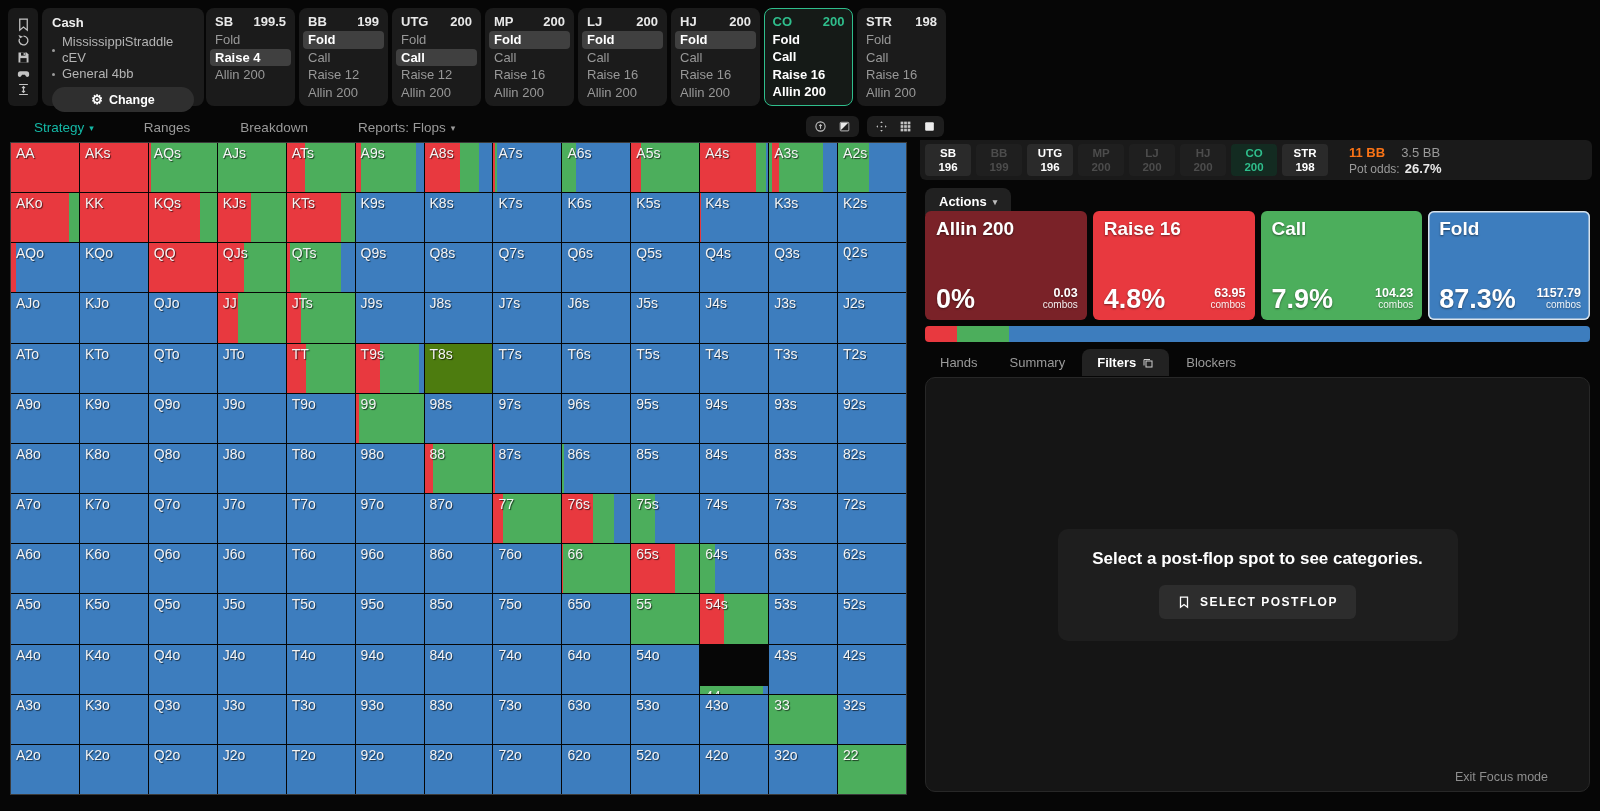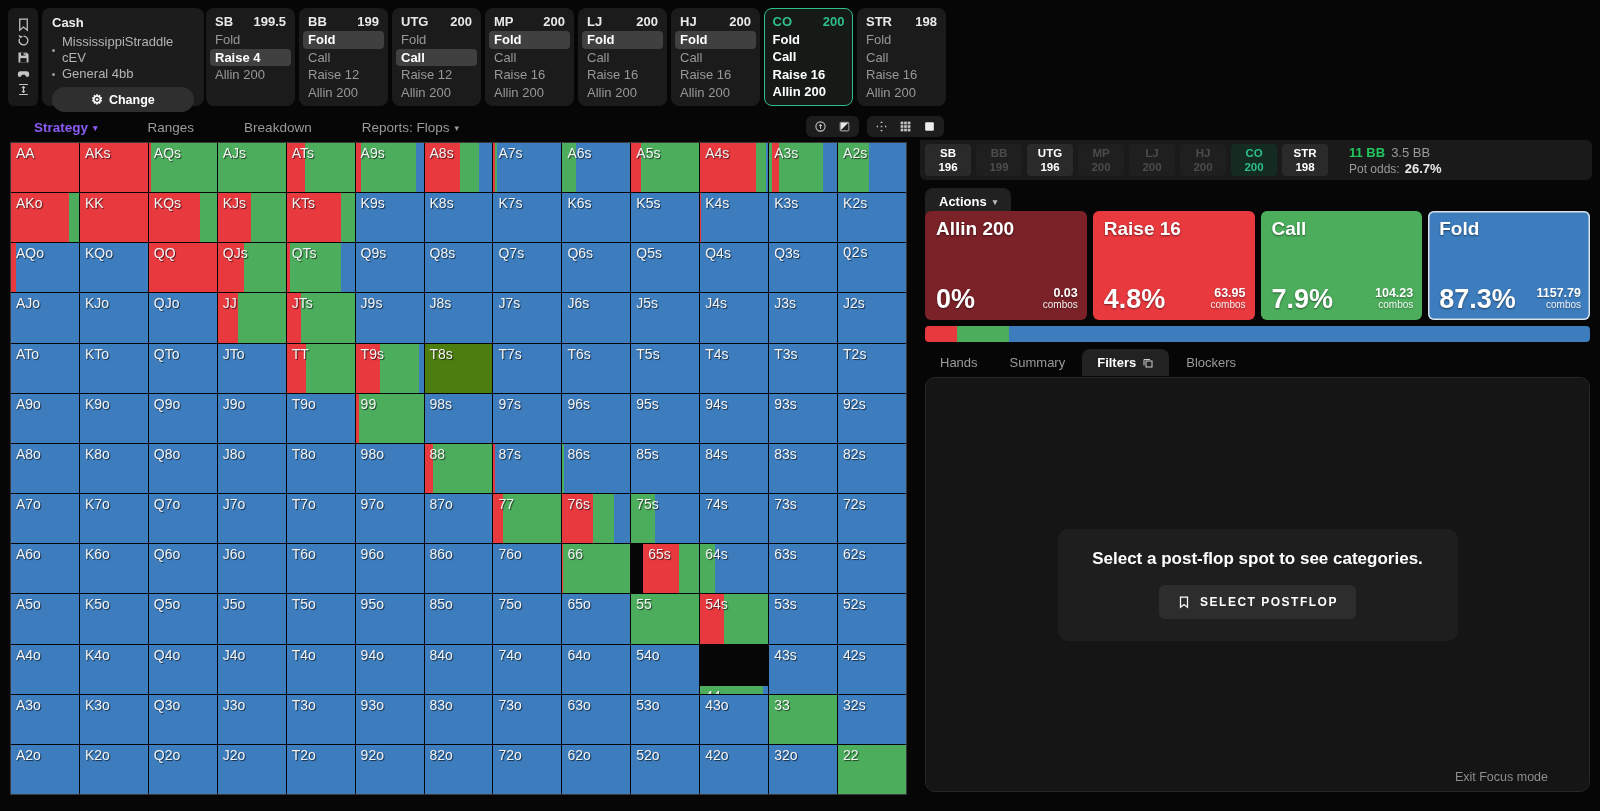--- a/index.html
+++ b/index.html
@@ -25,21 +25,21 @@
   .pos-panel.active{background:#151a17;border:1.5px solid var(--accent);padding:4.5px 7.5px;}
   .pos-head{display:flex;justify-content:space-between;font-size:13px;font-weight:bold;color:#e9e9e9;margin-bottom:2px;}
   .pos-panel.active .pos-head{color:var(--accent);}
   .pos-action{font-size:13px;line-height:17.5px;color:#989898;border-radius:4px;padding:0 5px;margin:0 -5px;}
   .pos-action.selected{background:#404040;color:#fff;font-weight:bold;}
   .pos-action.bold{color:#fff;font-weight:bold;}
 
   
   #matrix-toolbar{position:absolute;left:0;top:112px;width:910px;height:30px;display:flex;align-items:center;padding-left:34px;box-sizing:border-box;gap:50px;}
   .mt-tab{font-size:13.5px;color:#9a9a9a;cursor:pointer;white-space:nowrap;}
-  .mt-tab.active{color:#8b5cf6;font-weight:bold;}
+  .mt-tab.active{color:#14b8a6;font-weight:normal;}
   .mt-tab .caret{font-size:9px;margin-left:5px;position:relative;top:-1px;}
   #mt-icons{position:absolute;left:806px;top:116px;display:flex;gap:8px;}
   .icon-group{background:#1d1d1d;border-radius:6px;padding:4px 8px;display:flex;gap:11px;align-items:center;}
   .icon-group svg{width:13px;height:13px;display:block;cursor:pointer;}
 
   
   #matrix{position:absolute;left:10px;top:142px;width:897px;height:653px;display:grid;
     grid-template-columns:repeat(13,1fr);grid-template-rows:repeat(13,1fr);gap:1px;background:#060606;
     border:1px solid #3a3a3a;box-sizing:border-box;}
   .cell{position:relative;overflow:hidden;}
@@ -51,21 +51,21 @@
   .r-tab.active{background:#222;color:#fff;font-weight:bold;}
   #chips-bar{position:absolute;left:920px;top:140px;width:672px;height:40px;background:#1a1a1a;border-radius:0 6px 6px 6px;
     display:flex;align-items:center;padding:0 5px;box-sizing:border-box;gap:5px;}
   .chip{width:46px;height:32px;border-radius:4px;display:flex;flex-direction:column;align-items:center;justify-content:center;
     font-size:11.5px;font-weight:bold;line-height:14px;cursor:pointer;}
   .chip.bright{background:#2a2a2a;color:#fff;}
   .chip.dim{background:#1f1f1f;color:#4c4c4c;}
   .chip.active{background:#14312655;color:var(--accent);background-color:#132b21;}
   #pot-info{margin-left:16px;}
   #pot-info .l1{font-size:13px;color:#9a9a9a;}
-  #pot-info .l1 b{color:#22c55e;margin-right:6px;}
+  #pot-info .l1 b{color:#f97316;margin-right:16px;}
   #pot-info .l2{font-size:12px;color:#9a9a9a;margin-top:1px;}
   #pot-info .l2 b{color:#e9e9e9;font-size:13px;margin-left:5px;}
 
   #actions-tab{position:absolute;left:925px;top:188px;background:#212121;border-radius:8px 8px 0 0;padding:6px 14px;
     font-size:13px;font-weight:bold;color:#fff;display:flex;align-items:center;gap:6px;cursor:pointer;}
   #actions-tab .caret{font-size:9px;color:#bbb;}
   #cards-row{position:absolute;left:925px;top:211px;width:665px;height:109px;display:flex;gap:6px;}
   .card{flex:1;border-radius:6px;position:relative;padding:7px 11px;box-sizing:border-box;color:#fff;cursor:pointer;}
   .card .cname{font-size:19px;font-weight:bold;text-shadow:0 1px 2px rgba(0,0,0,.5);}
   .card .cpct{position:absolute;left:11px;bottom:5px;font-size:27px;font-weight:bold;text-shadow:0 1px 2px rgba(0,0,0,.5);}
@@ -594,21 +594,21 @@
       </div>
       <div class="cell" style="background: rgb(61, 125, 190);">
         <span class="lbl">86o</span>
       </div>
       <div class="cell" style="background: rgb(61, 125, 190);">
         <span class="lbl">76o</span>
       </div>
       <div class="cell" style="background: linear-gradient(90deg, rgb(232, 57, 63) 0%, rgb(232, 57, 63) 2%, rgb(76, 174, 92) 2%, rgb(76, 174, 92) 100%);">
         <span class="lbl">66</span>
       </div>
-      <div class="cell" style="background: linear-gradient(90deg, rgb(232, 57, 63) 0%, rgb(232, 57, 63) 65%, rgb(76, 174, 92) 65%, rgb(76, 174, 92) 100%); margin-left: 12px;">
+      <div class="cell" style="background: linear-gradient(90deg, rgb(232, 57, 63) 0%, rgb(232, 57, 63) 65%, rgb(76, 174, 92) 65%, rgb(76, 174, 92) 100%);">
         <span class="lbl">65s</span>
       </div>
       <div class="cell" style="background: linear-gradient(90deg, rgb(76, 174, 92) 0%, rgb(76, 174, 92) 22%, rgb(61, 125, 190) 22%, rgb(61, 125, 190) 100%);">
         <span class="lbl">64s</span>
       </div>
       <div class="cell" style="background: rgb(61, 125, 190);">
         <span class="lbl">63s</span>
       </div>
       <div class="cell" style="background: rgb(61, 125, 190);">
         <span class="lbl">62s</span>

